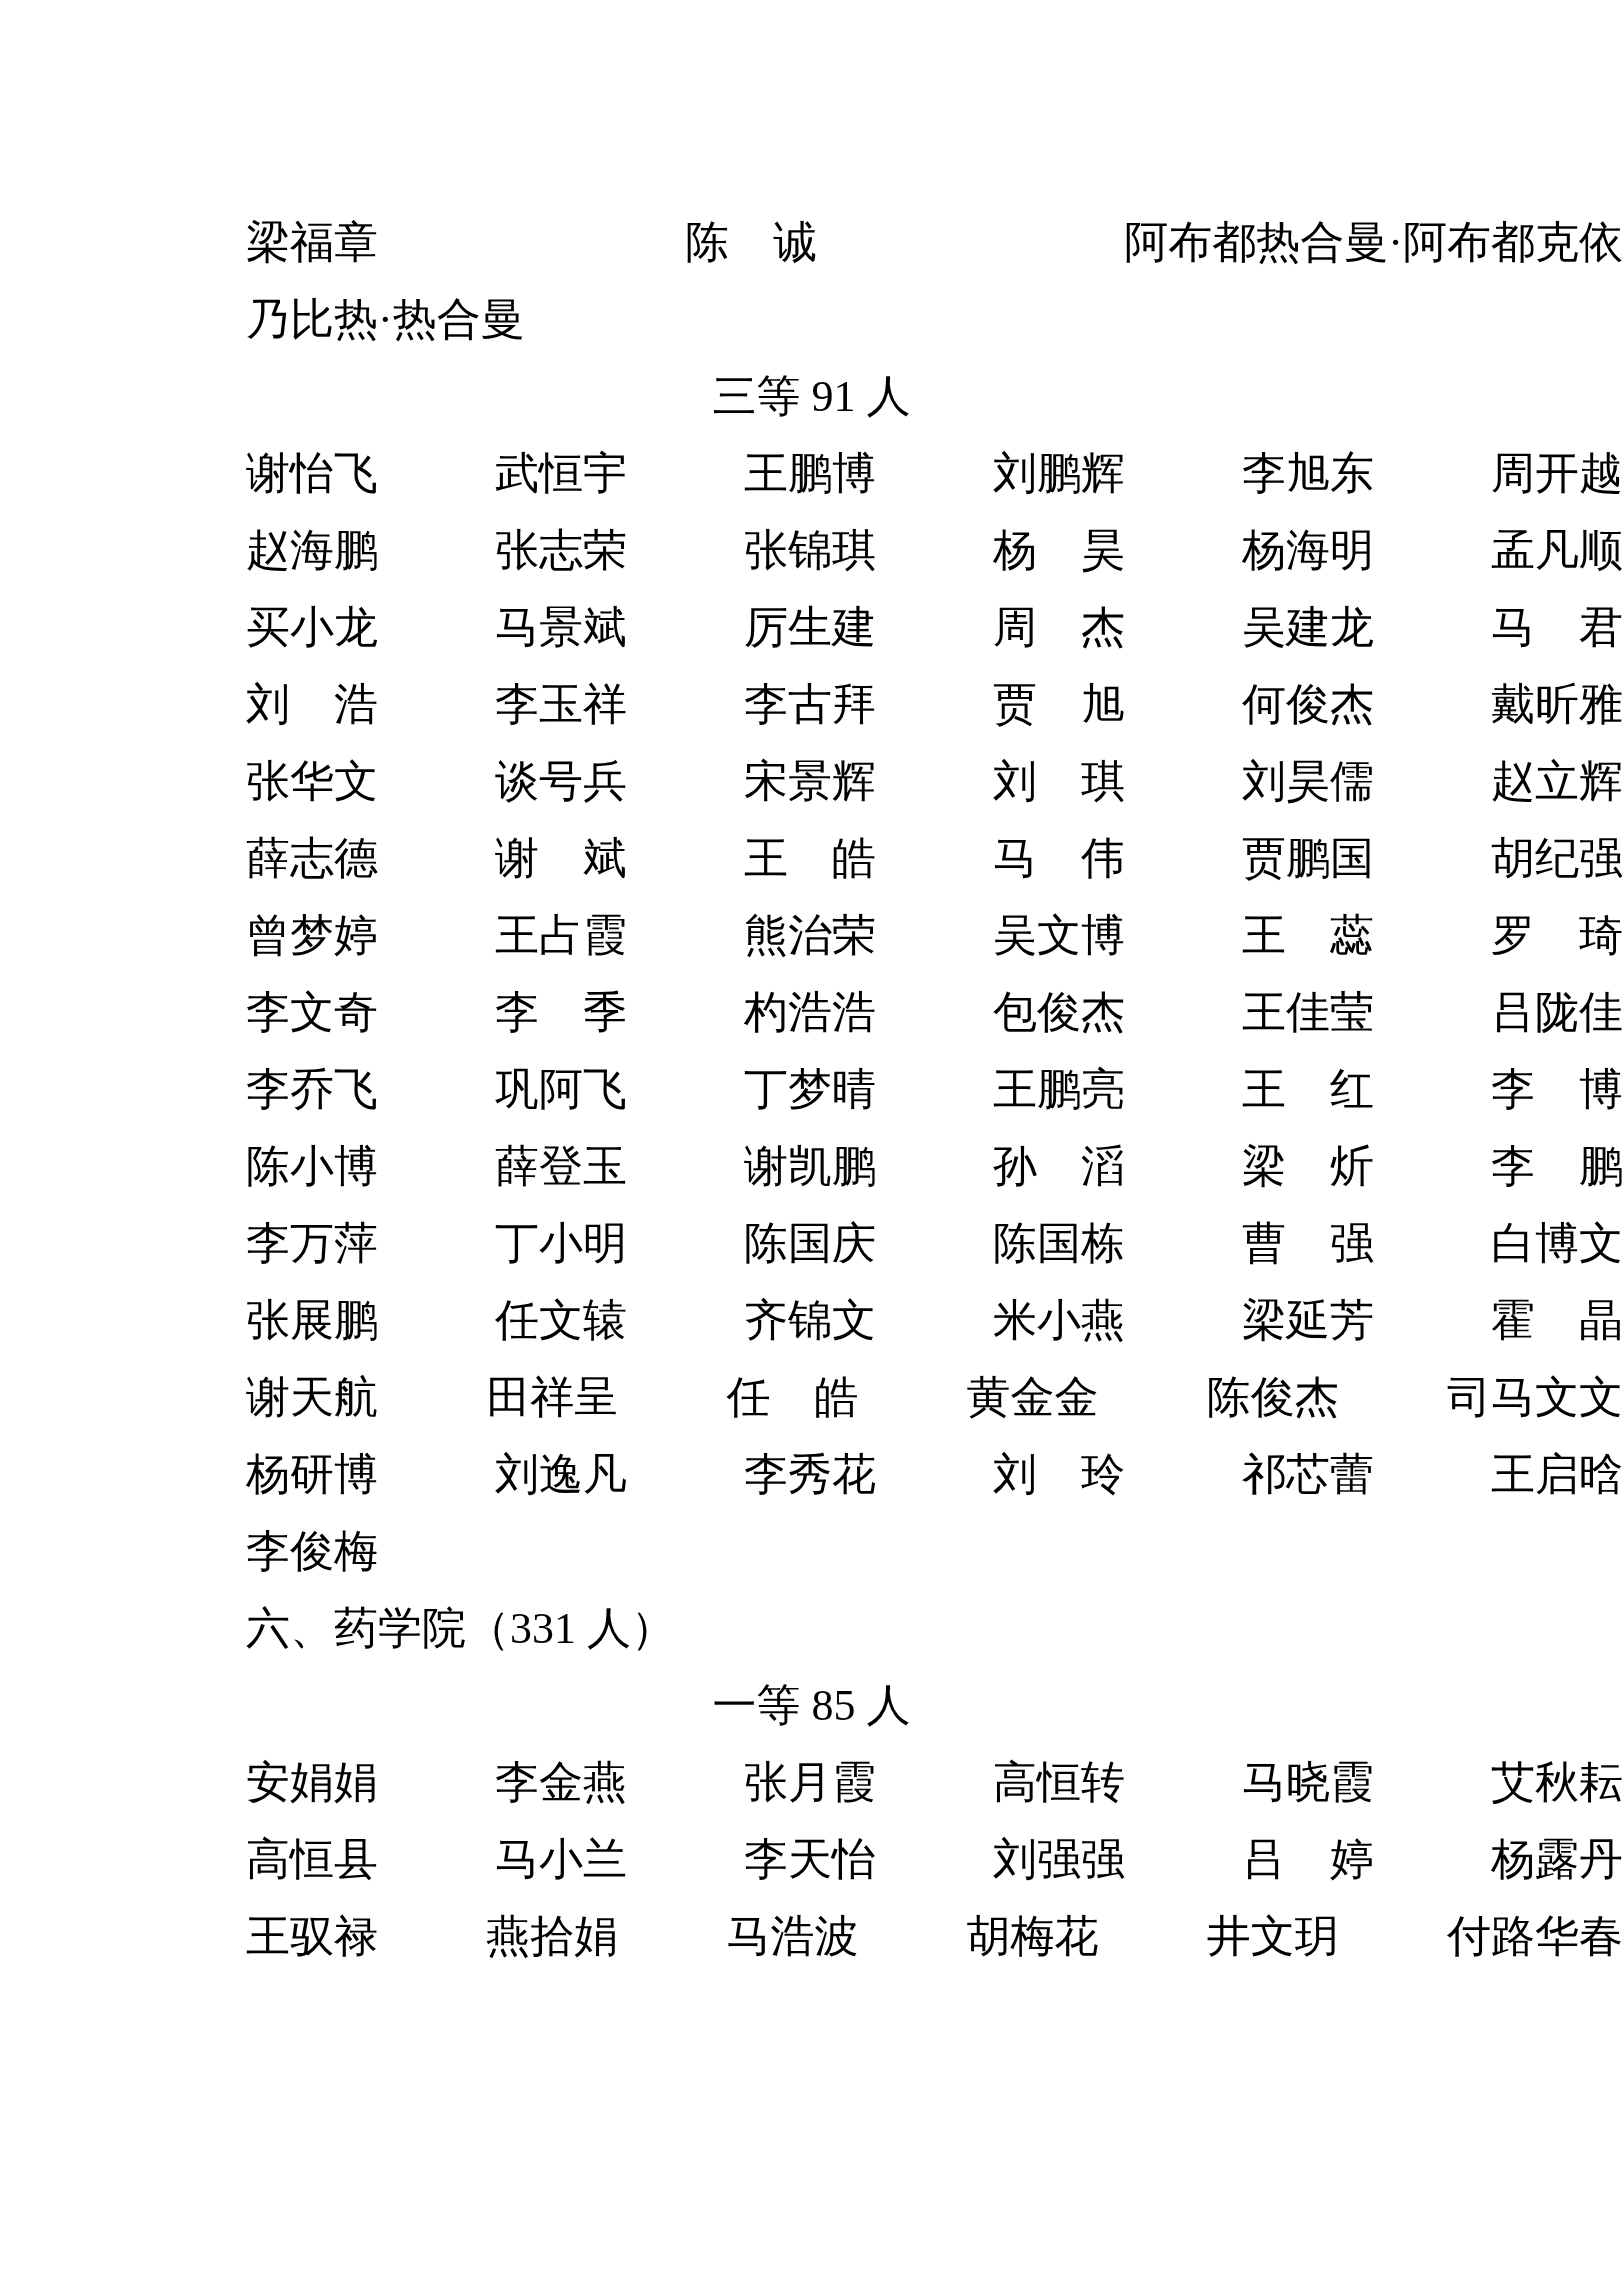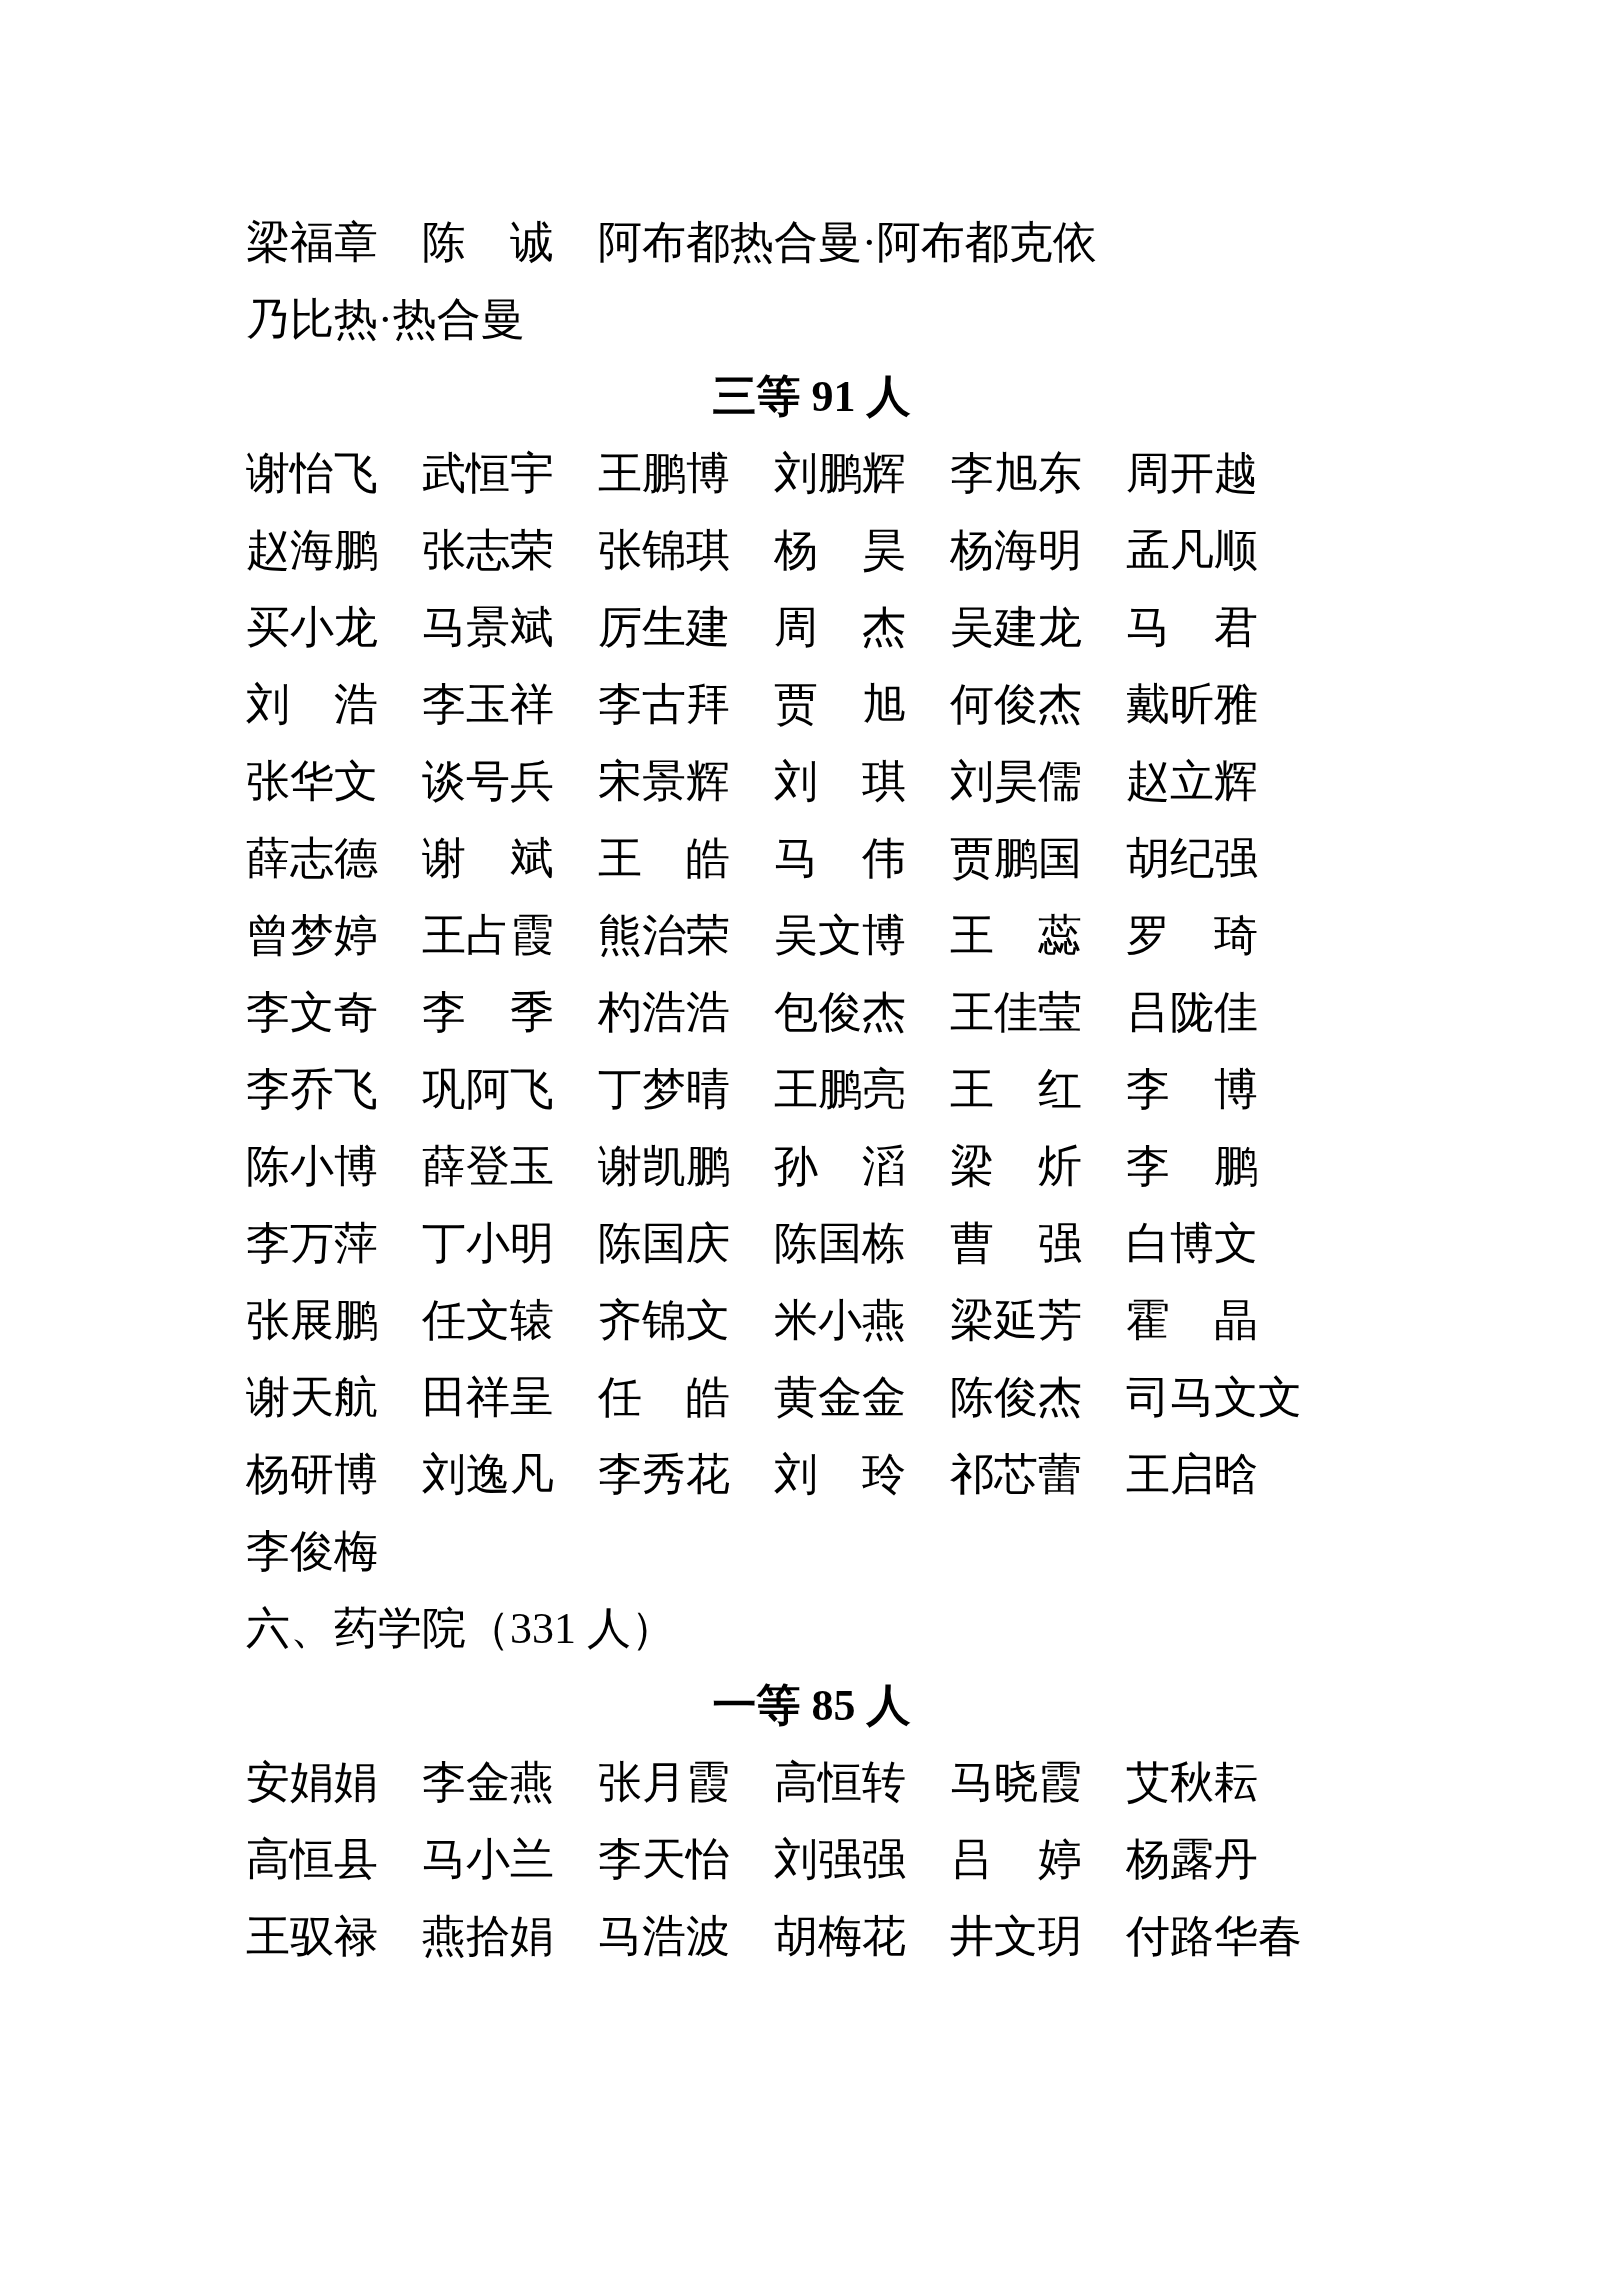--- a/index.html
+++ b/index.html
@@ -17,32 +17,33 @@
     overflow: hidden;
   }
   .content {
     padding-top: 204px;
   }
   .line {
     height: 77px;
     line-height: 77px;
     font-size: 44px;
     white-space: nowrap;
+    justify-content: space-between;
   }
   .names-row {
     display: flex;
     gap: 44px;
     padding-left: 246px;
   }
   .name {
     white-space: pre;
   }
   .grade-heading {
     text-align: center;
-    font-weight: bold;
+    font-weight: normal;
   }
   .college-heading {
     padding-left: 246px;
     font-weight: normal;
   }
 </style>
 </head>
 <body>
 
 <div class="page">

